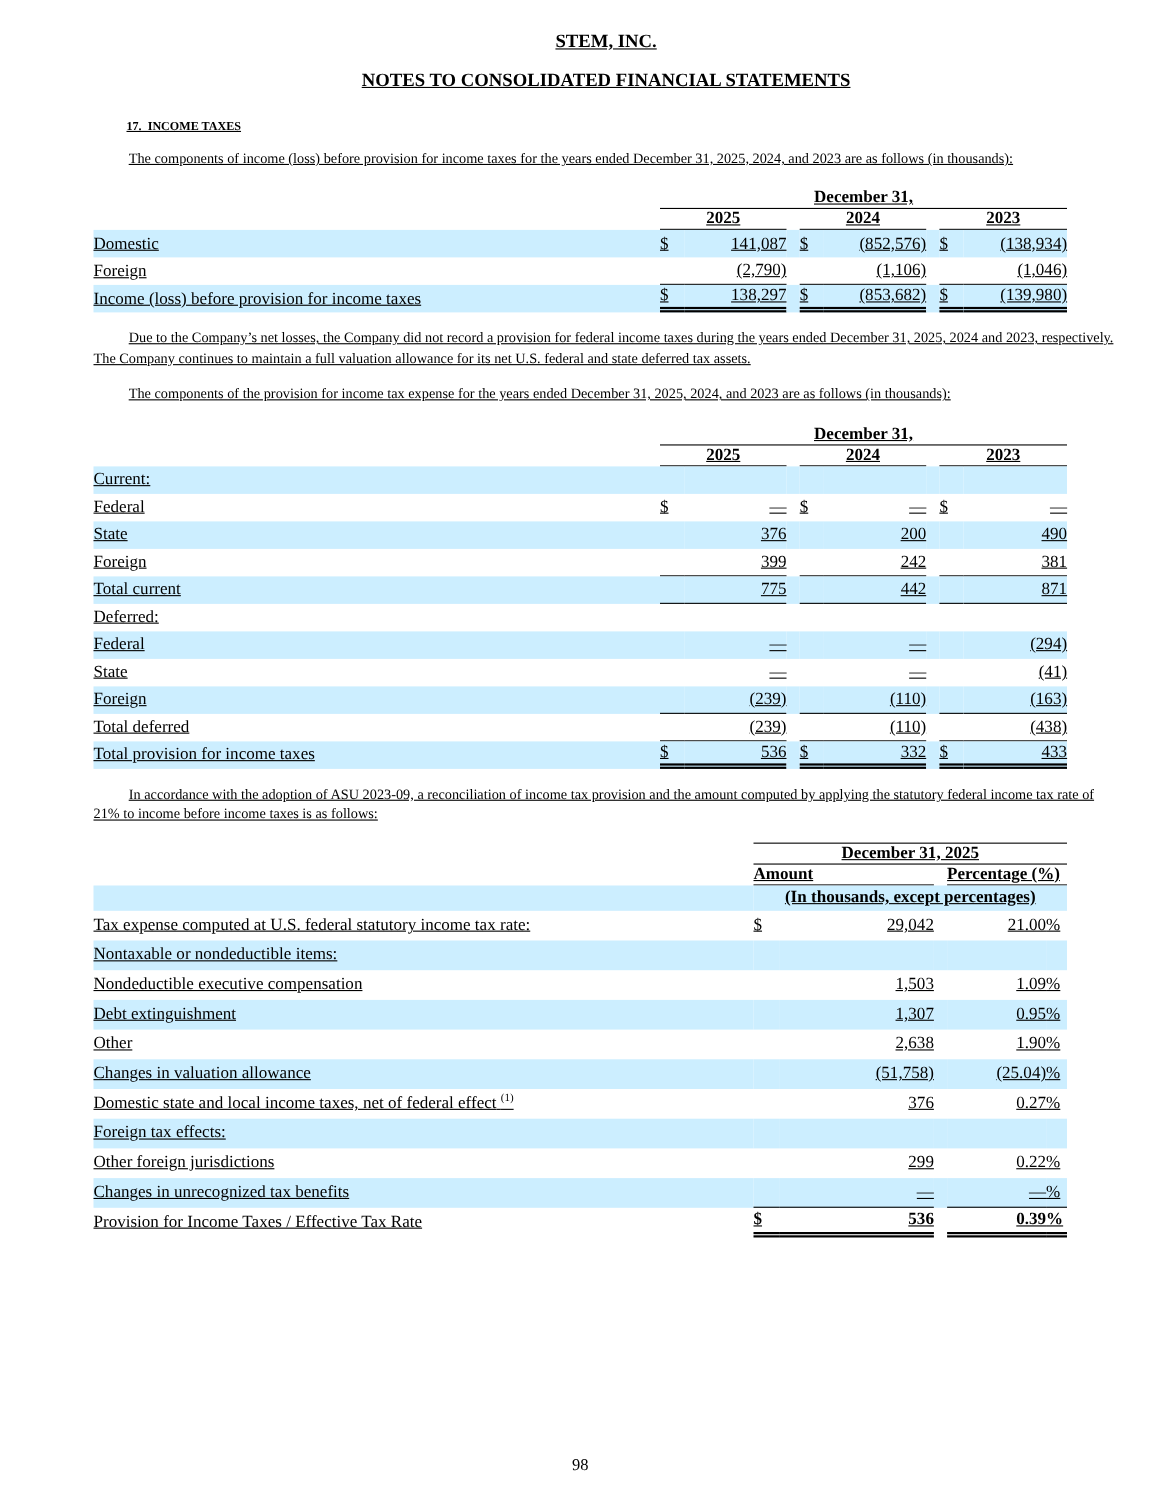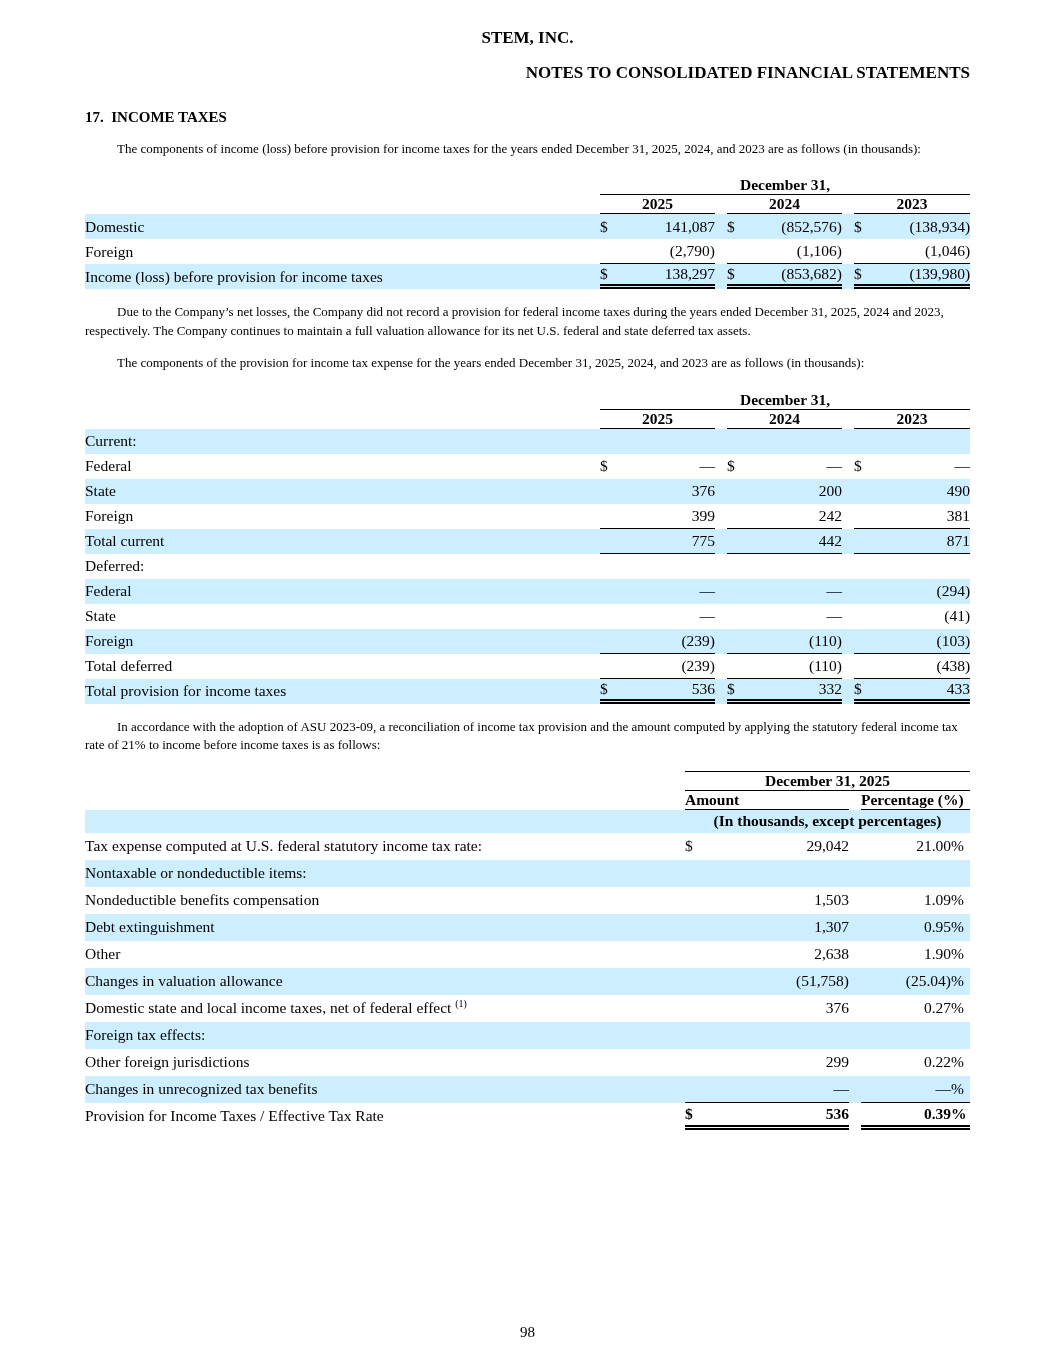--- a/index.html
+++ b/index.html
@@ -1,22 +1,22 @@
 <!DOCTYPE html>
 <html><head>
 <meta charset="utf-8">
 <style>
   html,body{margin:0;padding:0;background:#fff;}
   .page{width:1055px;height:1365px;position:relative;background:#fff;color:#000;
         font-family:"Liberation Serif","DejaVu Serif",serif;box-sizing:border-box;
-        padding:28px 85px 0 85px;overflow:hidden;}
+        padding:28px 38px 0 85px;overflow:hidden;text-decoration:underline;}
   .center{text-align:center;}
   .company{font-weight:bold;font-size:17px;}
-  .doctitle{font-weight:bold;font-size:17px;margin-top:15px;text-align:right;}
-  .sechead{font-weight:bold;font-size:15px;margin-top:26px;white-space:pre-wrap;}
+  .doctitle{font-weight:bold;font-size:17px;margin-top:15px;}
+  .sechead{font-weight:bold;font-size:11px;margin-top:26px;white-space:pre-wrap;margin-left:30px;}
   p.para{font-size:13px;line-height:1.42;text-indent:32px;margin:14px 0 14px 0;}
   .t{border-collapse:separate;border-spacing:0;table-layout:fixed;width:885px;margin:18px 0 6px 0;}
   .t td{vertical-align:middle;white-space:nowrap;font-size:15.5px;padding:0;}
   tr.dr{height:25px;}
   .t3 tr.dr{height:27px;}
   tr.hl td{background:#cceeff;}
   .c0{padding-left:4px;text-align:left;}
   .i1{padding-left:26px;margin-top:15px;}.i2{padding-left:46px;}.i3{padding-left:67px;}
   .ds{text-align:left;padding-left:3px;}
   .vv{text-align:right;padding-right:7px;}
@@ -225,21 +225,21 @@
     </tr>
     <tr class="dr hl">
       <td class="c0 i1">Foreign</td>
       <td class="ds bb"></td>
       <td class="vv np bb">(239)</td>
       <td class="gp"></td>
       <td class="ds bb"></td>
       <td class="vv np bb">(110)</td>
       <td class="gp"></td>
       <td class="ds bb"></td>
-      <td class="vv np bb">(103)</td>
+      <td class="vv np bb">(163)</td>
     </tr>
     <tr class="dr">
       <td class="c0 i2">Total deferred</td>
       <td class="ds bb"></td>
       <td class="vv np bb">(239)</td>
       <td class="gp"></td>
       <td class="ds bb"></td>
       <td class="vv np bb">(110)</td>
       <td class="gp"></td>
       <td class="ds bb"></td>
@@ -295,21 +295,21 @@
     </tr>
     <tr class="dr hl">
       <td class="c0 i1">Nontaxable or nondeductible items:</td>
       <td class="ds"></td>
           <td class="vv"></td>
       <td class="gp"></td>
           <td class="vv"></td>
           <td class="pc"></td>
     </tr>
     <tr class="dr">
-      <td class="c0 i2">Nondeductible benefits compensation</td>
+      <td class="c0 i2">Nondeductible executive compensation</td>
       <td class="ds"></td>
       <td class="vv">1,503</td>
       <td class="gp"></td>
       <td class="vv">1.09</td>
       <td class="pc">%</td>
     </tr>
     <tr class="dr hl">
       <td class="c0 i2">Debt extinguishment</td>
       <td class="ds"></td>
       <td class="vv">1,307</td>

